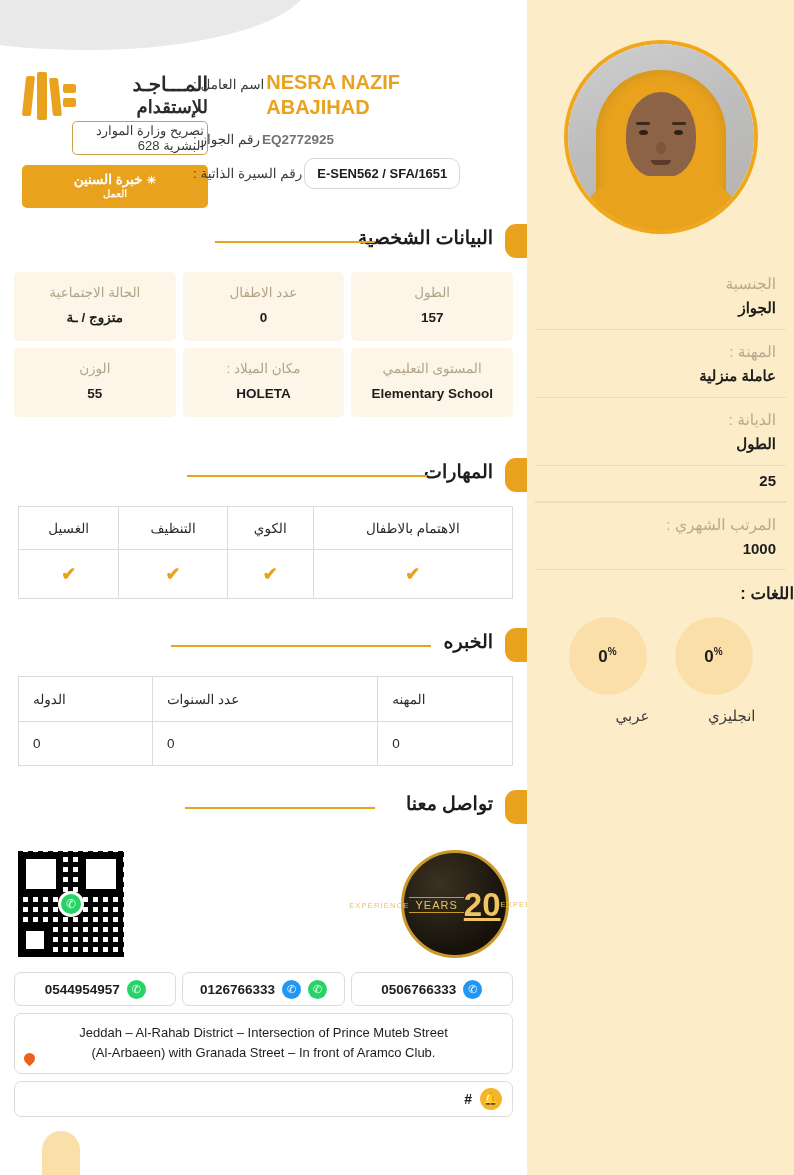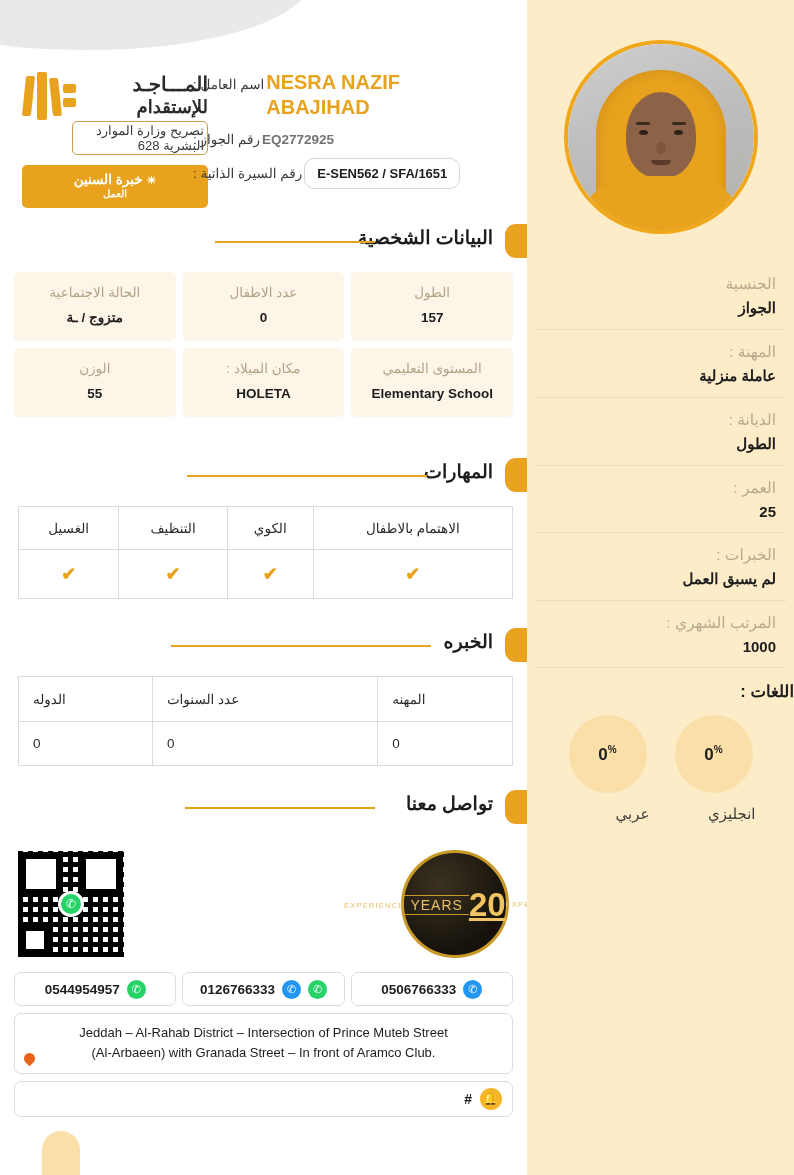--- a/index.html
+++ b/index.html
@@ -403,21 +403,21 @@
     background: radial-gradient(circle at 35% 30%, #3a3121 0%, #16120b 70%);
     border: 3px solid #c99a28;
     color: #e8c066;
     display: flex; flex-direction: row;
     align-items: center; justify-content: center;
     text-align: center;
     position: relative;
   }
   .exp-seal .t { font-size: 7.5px; letter-spacing: 1.2px; }
   .exp-seal .n { font-size: 33px; font-weight: bold; color: #f0c462; line-height: 1; text-decoration: underline; }
-  .exp-seal .y { font-size: 14px; letter-spacing: 1px; border-top: 1px solid #c99a28; border-bottom: 1px solid #c99a28; padding: 1px 6px; margin-top: 2px; }
+  .exp-seal .y { font-size: 11px; letter-spacing: 1px; border-top: 1px solid #c99a28; border-bottom: 1px solid #c99a28; padding: 1px 6px; margin-top: 2px; }
   .exp-seal .b { font-size: 7.5px; letter-spacing: 1.2px; margin-top: 3px; }
 
   .phone-row {
     display: flex;
     flex-direction: row;
     gap: 6px;
     padding: 8px 14px 0;
   }
   .phone-box {
     flex: 1 1 0;
@@ -719,29 +719,24 @@
       </div>
       <div class="sb-sep"></div>
 
       <div class="sb-block">
         <div class="sb-label">الديانة :</div>
         <div class="sb-value">الطول</div>
       </div>
       <div class="sb-sep"></div>
 
       <div class="sb-block">
-        <div class="sb-label">العمر :</div>
         <div class="sb-value">25</div>
       </div>
       <div class="sb-sep"></div>
 
-      <div class="sb-block">
-        <div class="sb-label">الخبرات :</div>
-        <div class="sb-value">لم يسبق العمل</div>
-      </div>
       <div class="sb-sep"></div>
 
       <div class="sb-block">
         <div class="sb-label">المرتب الشهري :</div>
         <div class="sb-value">1000</div>
       </div>
       <div class="sb-sep"></div>
 
       <div class="sb-langs-title">اللغات :</div>
 

